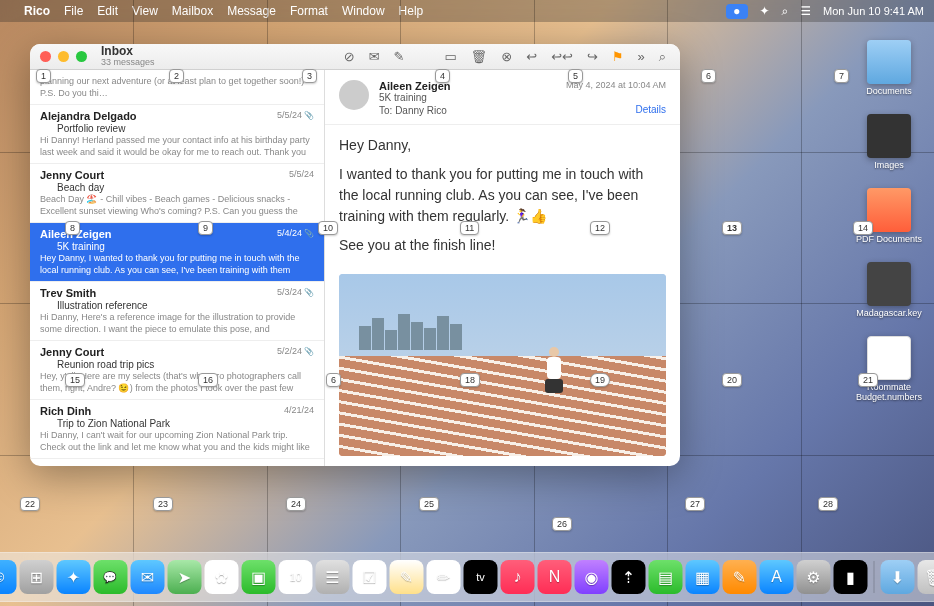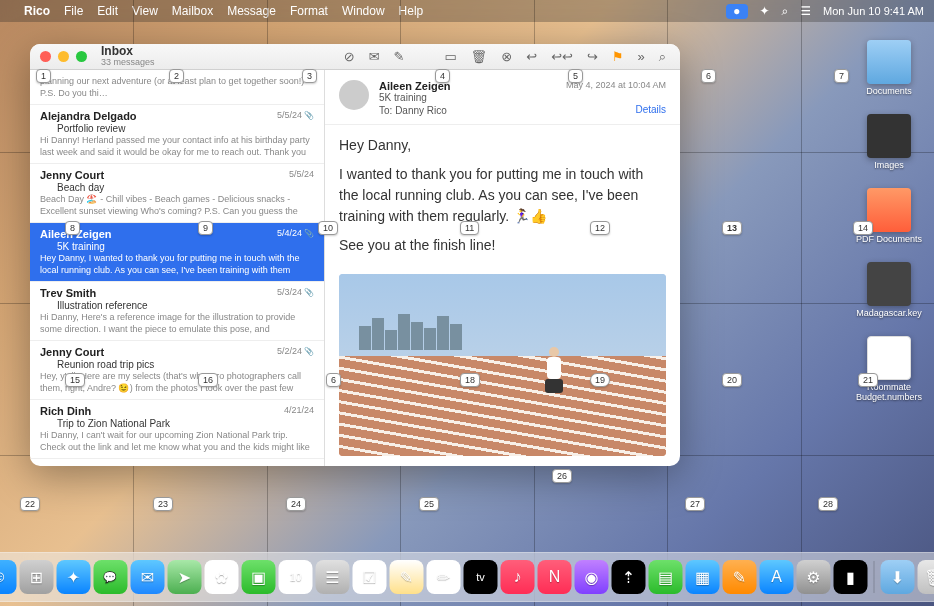--- a/index.html
+++ b/index.html
@@ -299,15 +299,15 @@
 <div class="gridnum" style="left: 198px; top: 373px;">16</div>
 <div class="gridnum" style="left: 326px; top: 373px;">6</div>
 <div class="gridnum" style="left: 460px; top: 373px;">18</div>
 <div class="gridnum" style="left: 590px; top: 373px; border-radius: 7px;">19</div>
 <div class="gridnum" style="left: 722px; top: 373px;">20</div>
 <div class="gridnum" style="left: 858px; top: 373px;">21</div>
 <div class="gridnum" style="left: 20px; top: 497px;">22</div>
 <div class="gridnum" style="left: 153px; top: 497px;">23</div>
 <div class="gridnum" style="left: 286px; top: 497px;">24</div>
 <div class="gridnum" style="left: 419px; top: 497px;">25</div>
-<div class="gridnum" style="left: 552px; top: 469px;">26</div>
+<div class="gridnum" style="left: 552px; top: 517px;">26</div>
 <div class="gridnum" style="left: 685px; top: 497px;">27</div>
 <div class="gridnum" style="left: 818px; top: 497px;">28</div>
 
 </body></html>

